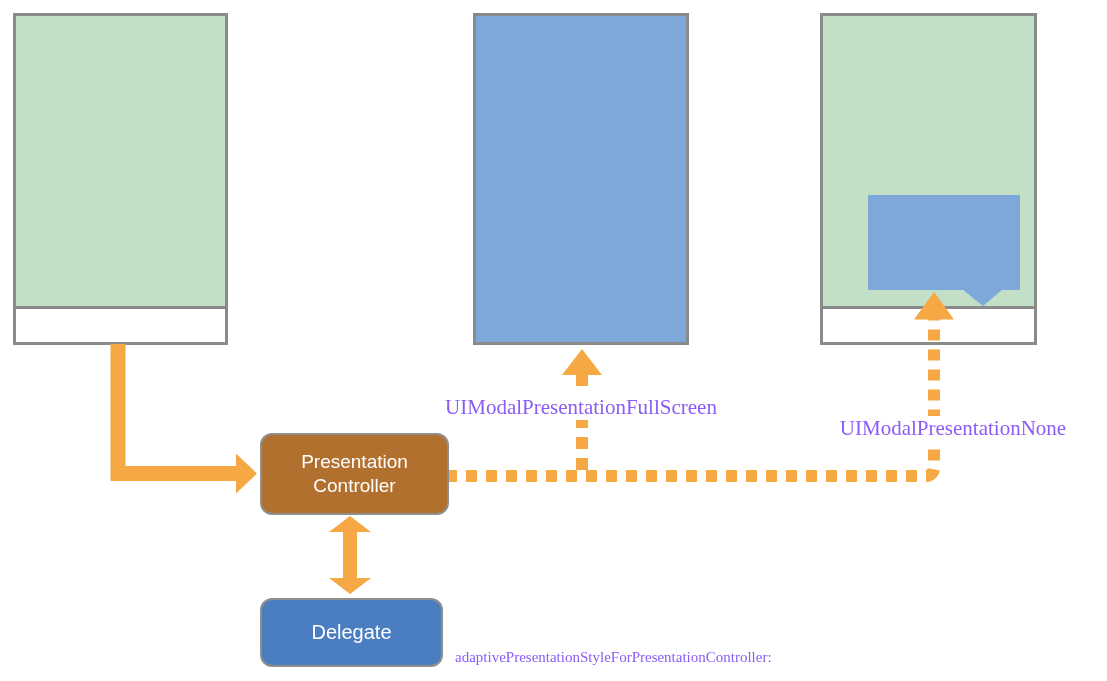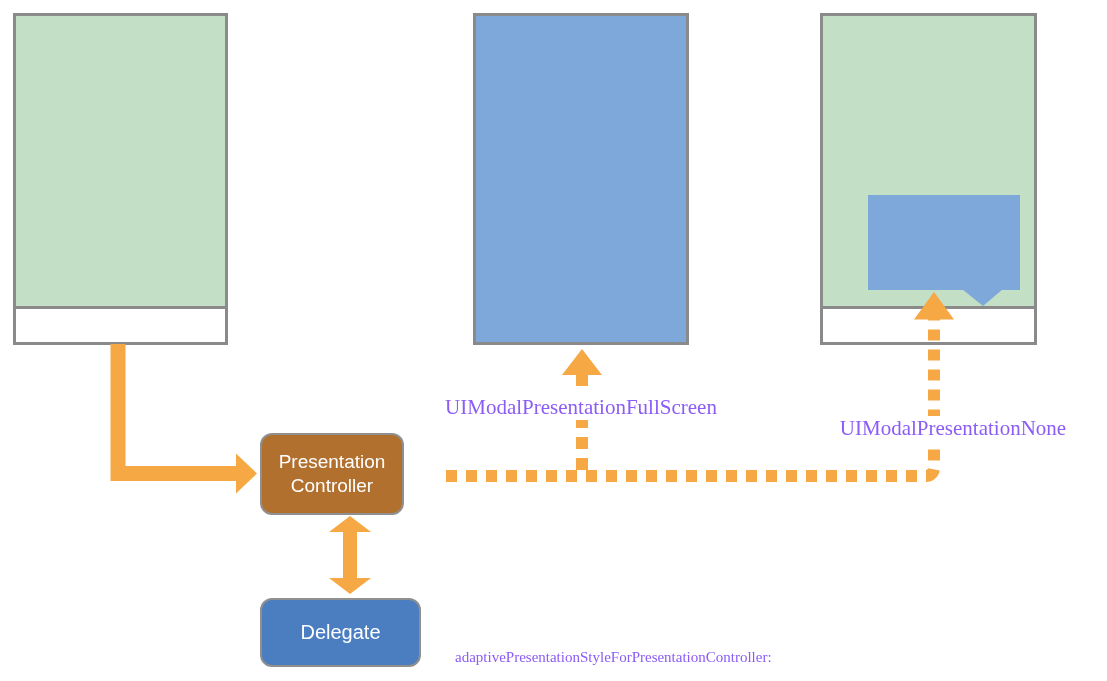--- a/index.html
+++ b/index.html
@@ -47,25 +47,25 @@
   #label-method     { left:453px; top:649px; font-size:15px; background:transparent; }
 
   
   .node {
     position:absolute; box-sizing:border-box; z-index:4;
     border:2px solid #8f8f8f; border-radius:12px;
     display:flex; flex-direction:column; align-items:center; justify-content:center;
     color:#ffffff; text-align:center;
   }
   #node-presentation-controller {
-    left:260px; top:433px; width:144px; height:82px;
+    left:260px; top:433px; width:189px; height:82px;
     background:var(--controller_brown); font-size:19px; line-height:24px;
   }
   #node-delegate {
-    left:260px; top:598px; width:161px; height:69px;
+    left:260px; top:598px; width:183px; height:69px;
     background:var(--delegate_blue); font-size:20px;
   }
 </style>
 </head>
 <body>
 
 <div id="canvas">
 
   <div class="device" id="device-left">
     <div class="device-content"></div>

